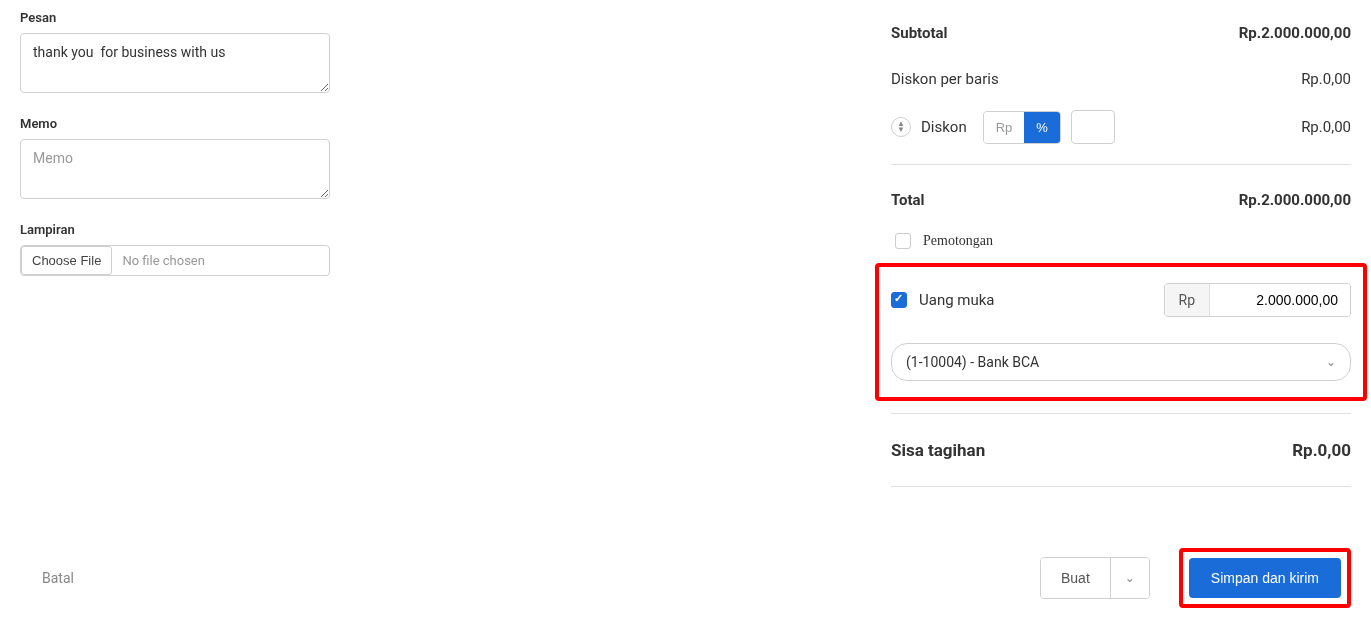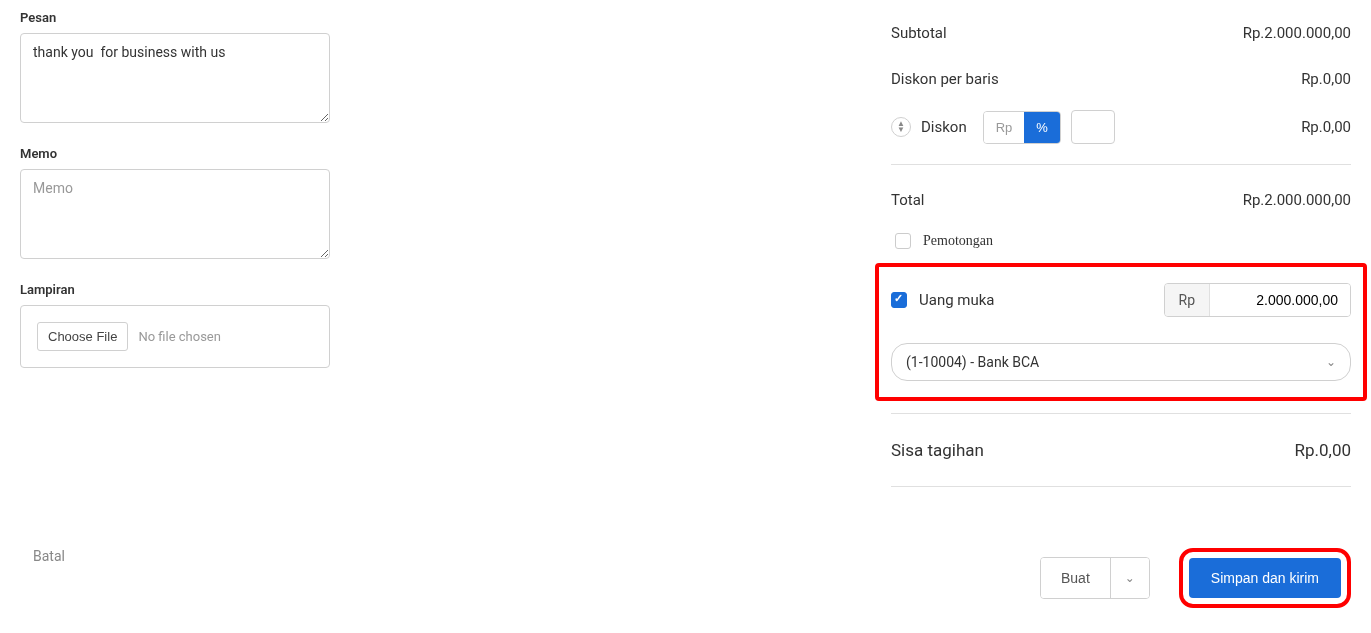--- a/index.html
+++ b/index.html
@@ -37,39 +37,39 @@
     }
     .form-label {
       display: block;
       font-weight: 600;
       font-size: 13px;
       color: #333;
       margin-bottom: 8px;
     }
     .textarea {
       width: 310px;
-      height: 90px;
+      height: 60px;
       border: 1px solid #d0d0d0;
       border-radius: 4px;
       padding: 10px 12px;
       font-family: inherit;
       font-size: 14px;
       resize: both;
       color: #333;
     }
     .textarea::placeholder {
       color: #999;
     }
     .file-input-wrapper {
       display: flex;
       align-items: center;
       border: 1px solid #d0d0d0;
       border-radius: 4px;
       width: 310px;
-      padding: 16px;
+      padding: 0;
     }
     .choose-file-btn {
       background: #fff;
       border: 1px solid #d0d0d0;
       border-radius: 3px;
       padding: 6px 10px;
       font-size: 13px;
       color: #444;
       cursor: pointer;
       margin-right: 10px;
@@ -86,21 +86,21 @@
     }
     .summary-label {
       font-size: 15px;
       color: #333;
     }
     .summary-value {
       font-size: 15px;
       color: #333;
     }
     .bold {
-      font-weight: 400;
+      font-weight: 700;
     }
     .diskon-row {
       display: flex;
       align-items: center;
       padding: 8px 0;
     }
     .stepper {
       width: 20px;
       height: 20px;
       border: 1px solid #d0d0d0;
@@ -236,23 +236,24 @@
       margin-bottom: 8px;
       background: #fff;
     }
     .chevron-down {
       font-size: 12px;
       color: #888;
     }
     .footer {
       position: absolute;
       bottom: 0;
-      left: 3px;
+      left: 12px;
       right: 0;
       display: flex;
+      align-items: center;
       justify-content: space-between;
       padding: 20px 20px 25px 30px;
     }
     .batal-link {
       color: #888;
       font-size: 14px;
       cursor: pointer;
     }
     .footer-buttons {
       display: flex;
@@ -277,21 +278,21 @@
       background: #fff;
       border: none;
       border-left: 1px solid #d0d0d0;
       padding: 12px 14px;
       cursor: pointer;
       font-size: 12px;
       color: #888;
     }
     .simpan-highlight {
       border: 4px solid #ff0000;
-      border-radius: 14px;
+      border-radius: 4px;
       padding: 6px;
     }
     .simpan-btn {
       background: #1a6dd9;
       color: #fff;
       border: none;
       border-radius: 4px;
       padding: 12px 22px;
       font-size: 14px;
       cursor: pointer;

